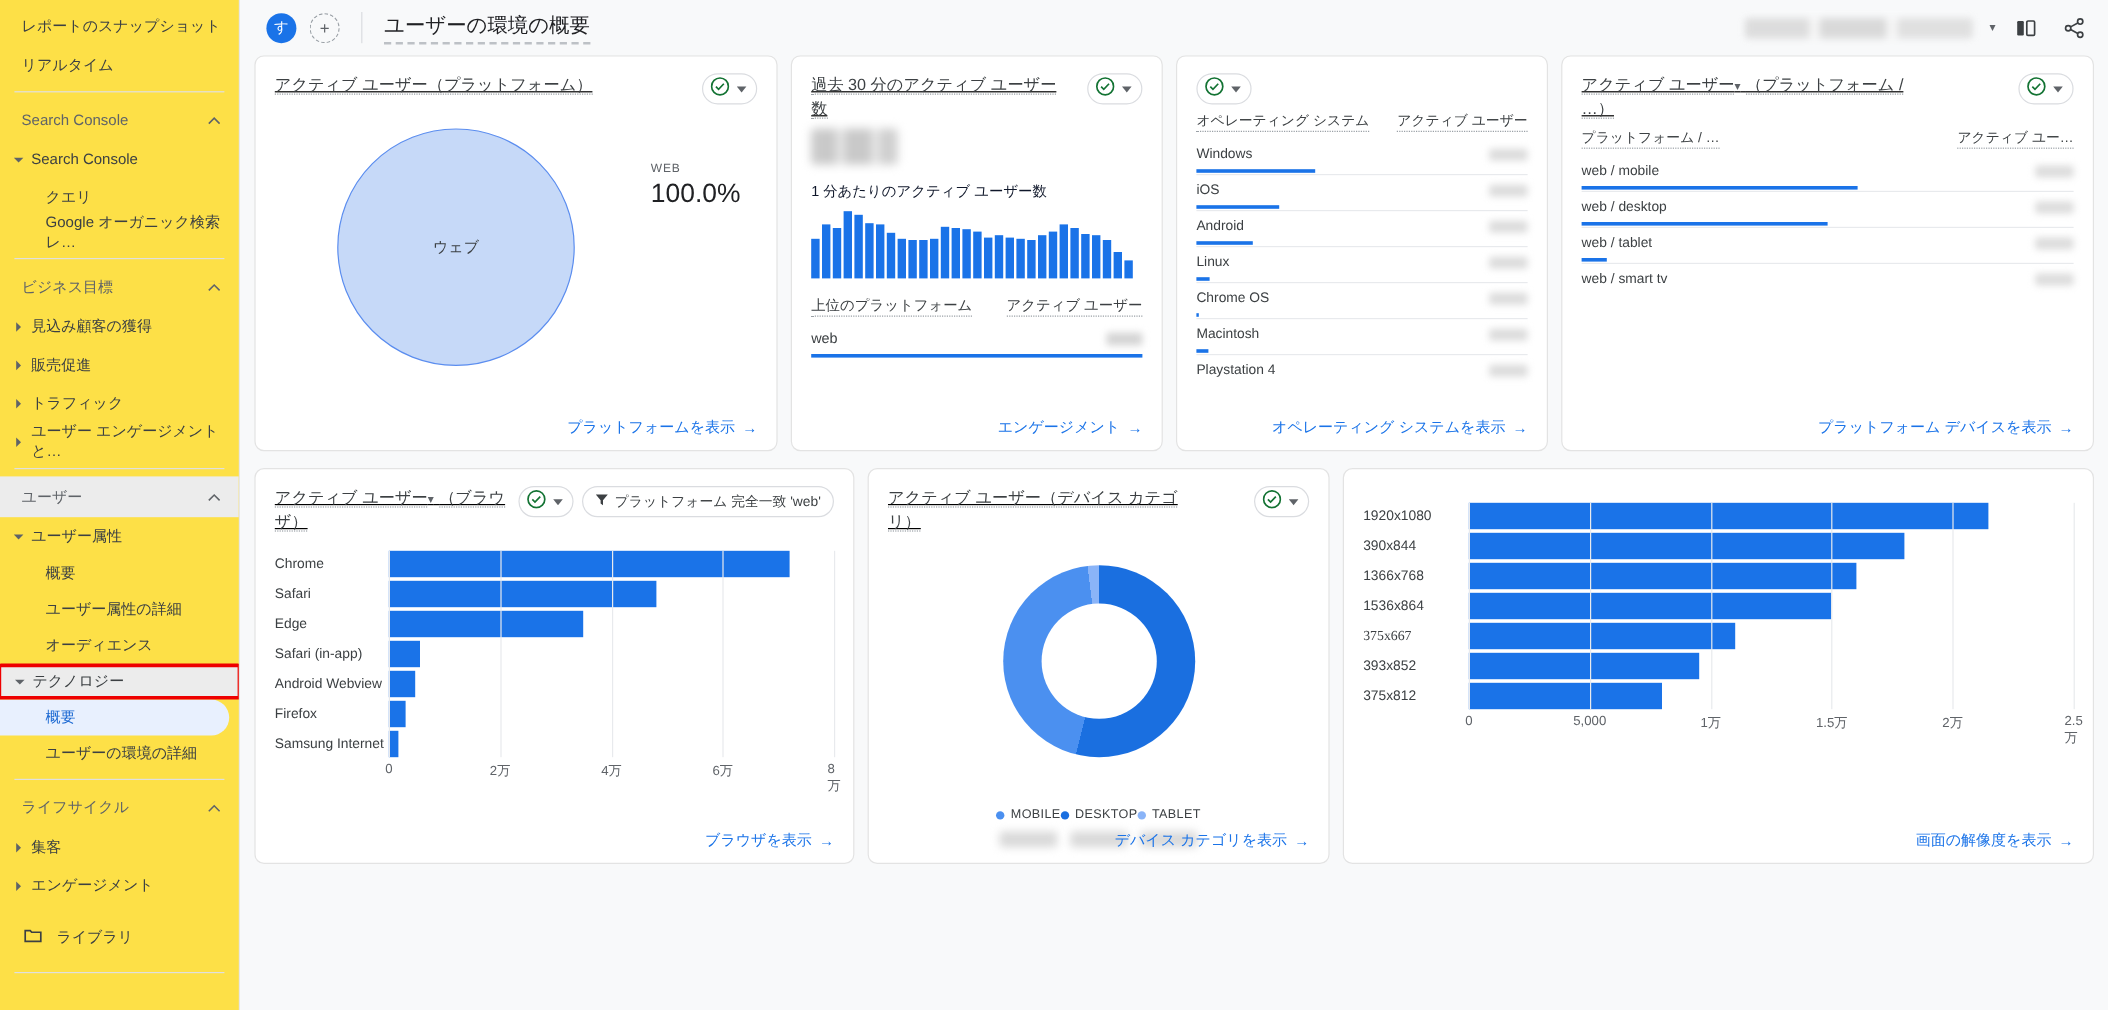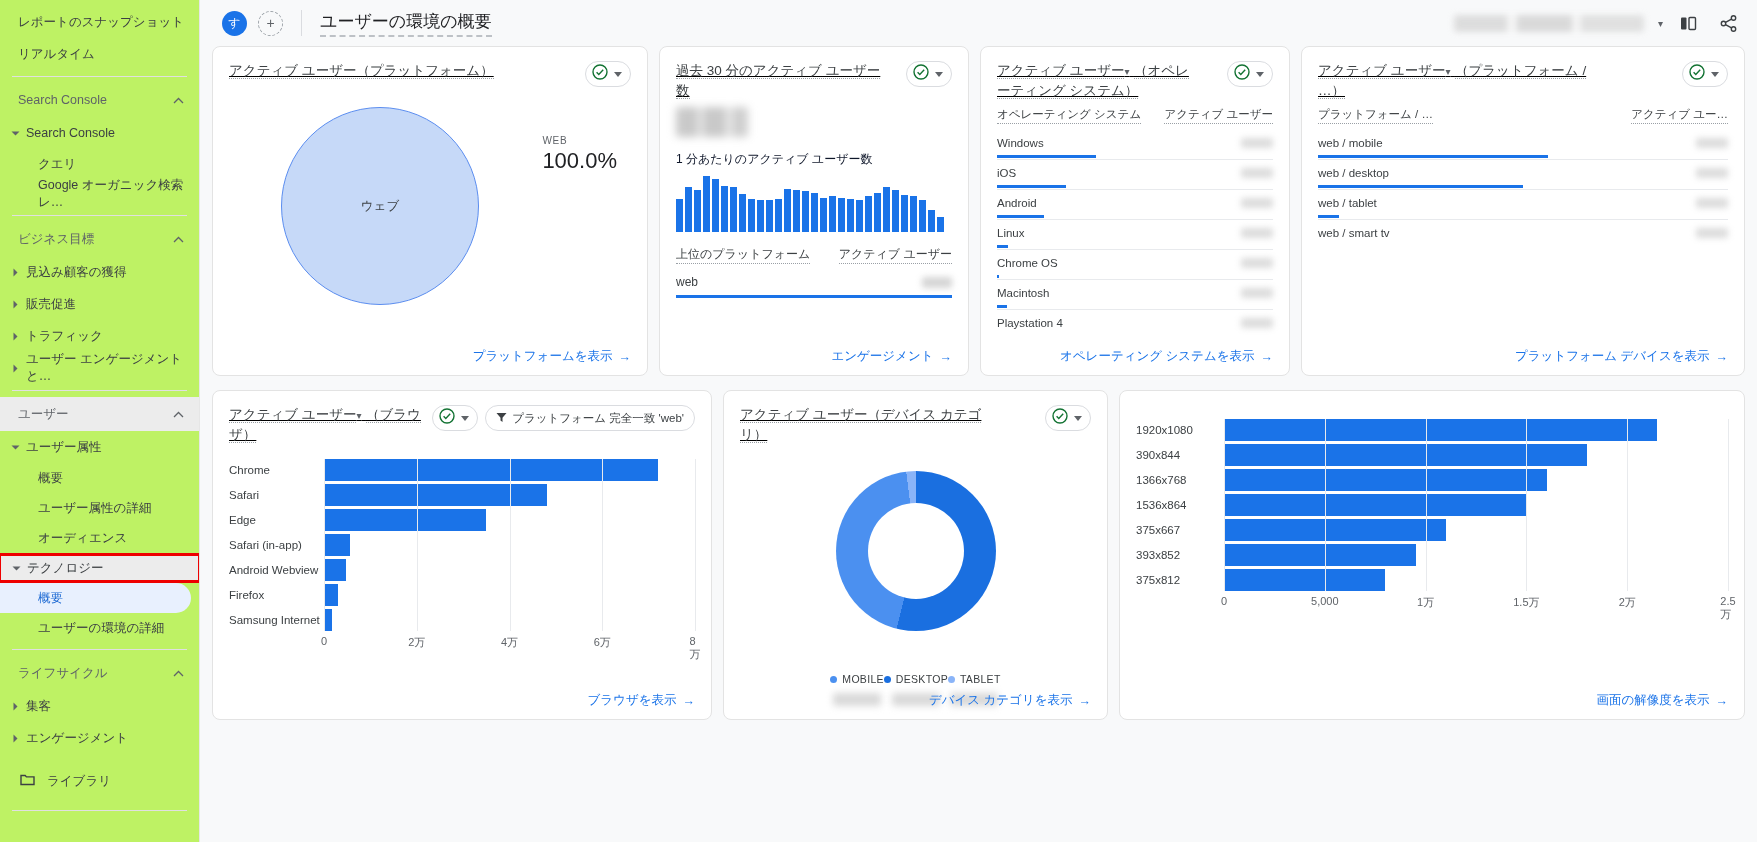--- a/index.html
+++ b/index.html
@@ -7,21 +7,21 @@
     width: 1757px; height: 842px;
     font-family: "Liberation Sans", sans-serif;
     background: #ffffff;
     overflow: hidden;
   }
   .app { display: flex; width: 1757px; height: 842px; }
 
   
   .sidebar {
     width: 200px; height: 842px;
-    background: #bef264;
+    background: #fde047;
     border-right: 1px solid #e6e6e6;
     overflow: hidden;
     position: relative;
     flex: 0 0 200px;
   }
   .nav-item {
     display: flex; align-items: center;
     height: 32px; padding: 0 12px 0 18px;
     font-size: 12.5px; color: #3c4043;
     white-space: nowrap; cursor: pointer;
@@ -472,24 +472,20 @@
             <div class="rt-bar" style="width:100%"></div>
           </div>
           <div class="footlink">
             <span>エンゲージメント</span>
             <span>→</span>
           </div>
         </div>
 
         <div class="card" style="flex:0 0 310px">
           <div class="card-title-row">
-            <div class="title-wrap" style="max-width:70%">
-              <span class="card-title">アクティブ ユーザー</span><span style="font-size:10px;color:#5f6368">▾</span>
-              <span class="card-title">（オペレーティング システム）</span>
-            </div>
             <div class="chip">
               <span>
                 <svg width="16" height="16" viewBox="0 0 16 16">
                     <circle cx="8" cy="8" r="7" fill="none" stroke="#137333" stroke-width="1.4"></circle>
                     <path d="M4.6 8.2l2.2 2.2 4.4-4.6" fill="none" stroke="#137333" stroke-width="1.4"></path>
                   </svg>
               </span>
               <span class="tri"></span>
             </div>
           </div>
@@ -775,21 +771,21 @@
                     <div class="hb-fill" style="width: 64%;"></div>
                   </div>
                 </div>
                 <div class="hb-row" style="height: 22px;">
                   <div class="hb-lbl" style="flex-basis: 88px;">1536x864</div>
                   <div class="hb-track">
                     <div class="hb-fill" style="width: 60%;"></div>
                   </div>
                 </div>
                 <div class="hb-row" style="height: 22px;">
-                  <div class="hb-lbl" style="flex-basis: 88px;">375x667</div>
+                  <div class="hb-lbl" style="flex-basis: 88px; font-family: Liberation Serif, serif;">375x667</div>
                   <div class="hb-track">
                     <div class="hb-fill" style="width: 44%;"></div>
                   </div>
                 </div>
                 <div class="hb-row" style="height: 22px;">
                   <div class="hb-lbl" style="flex-basis: 88px;">393x852</div>
                   <div class="hb-track">
                     <div class="hb-fill" style="width: 38%;"></div>
                   </div>
                 </div>

